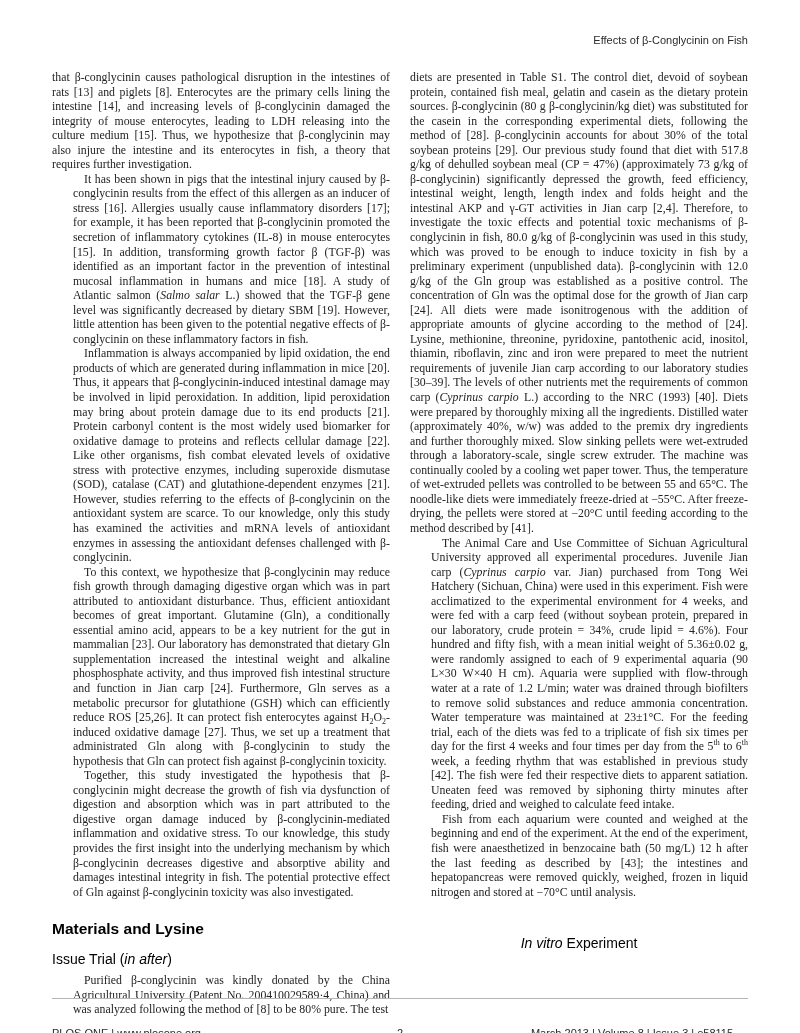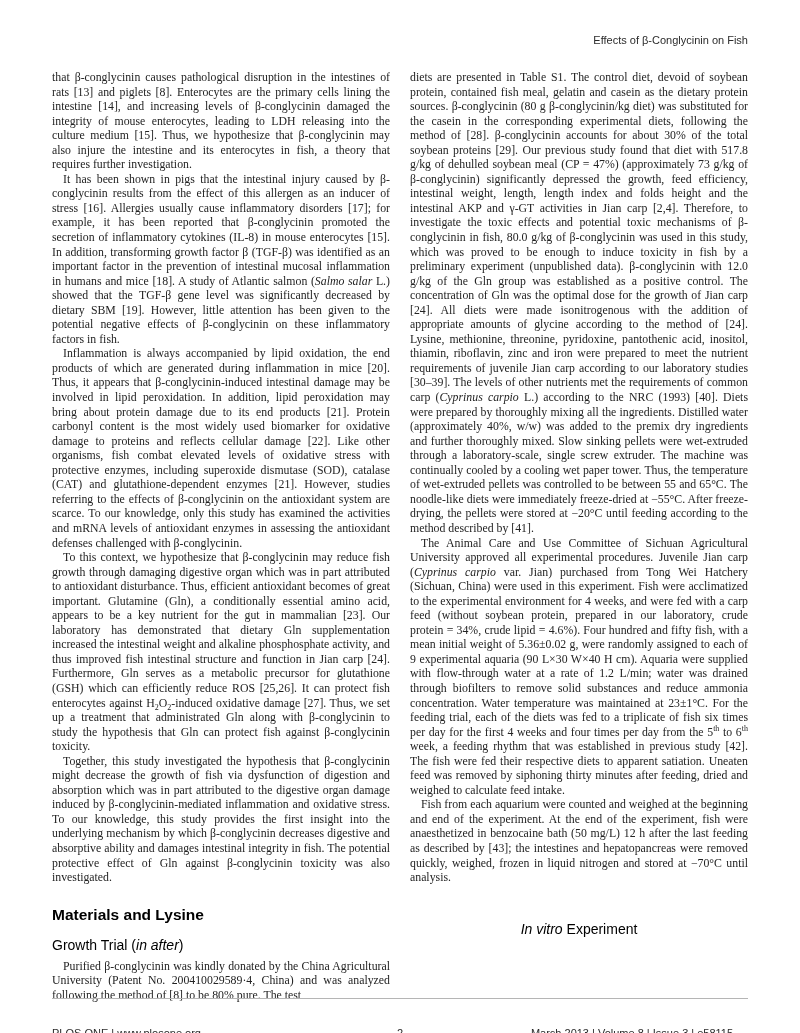--- a/index.html
+++ b/index.html
@@ -14,21 +14,21 @@
     font-family:"Liberation Sans", sans-serif;
     font-size:11px; color:#2b2b2b;
     margin-bottom:24px;
   }
   .columns { display:flex; gap:20px; }
   .column { width:340px; }
   .para {
     margin:0; font-size:11.8px; line-height:14.55px;
     text-align:justify; color:#232323;
   }
-  .para.indent { text-indent:11px; }
+  .para.indent { text-indent:11px;margin-left:21px; }
   .it { font-style:italic; }
   sub, sup { font-size:68%; line-height:0; }
   .section-heading {
     font-family:"Liberation Sans", sans-serif;
     font-weight:bold; font-size:15.5px; color:#000;
     margin:21px 0 13px 0;
   }
   .subsection-heading {
     font-family:"Liberation Sans", sans-serif;
     font-weight:normal; font-size:14px; color:#000;
@@ -62,21 +62,21 @@
       <div>
           <p class="para"><span>that β-conglycinin causes pathological disruption in the intestines of rats [13] and piglets [8]. Enterocytes are the primary cells lining the intestine [14], and increasing levels of β-conglycinin damaged the integrity of mouse enterocytes, leading to LDH releasing into the culture medium [15]. Thus, we hypothesize that β-conglycinin may also injure the intestine and its enterocytes in fish, a theory that requires further investigation.</span></p>
           <p class="para indent"><span>It has been shown in pigs that the intestinal injury caused by β-conglycinin results from the effect of this allergen as an inducer of stress [16]. Allergies usually cause inflammatory disorders [17]; for example, it has been reported that β-conglycinin promoted the secretion of inflammatory cytokines (IL-8) in mouse enterocytes [15]. In addition, transforming growth factor β (TGF-β) was identified as an important factor in the prevention of intestinal mucosal inflammation in humans and mice [18]. A study of Atlantic salmon (</span><span class="it">Salmo salar</span><span> L.) showed that the TGF-β gene level was significantly decreased by dietary SBM [19]. However, little attention has been given to the potential negative effects of β-conglycinin on these inflammatory factors in fish.</span></p>
           <p class="para indent"><span>Inflammation is always accompanied by lipid oxidation, the end products of which are generated during inflammation in mice [20]. Thus, it appears that β-conglycinin-induced intestinal damage may be involved in lipid peroxidation. In addition, lipid peroxidation may bring about protein damage due to its end products [21]. Protein carbonyl content is the most widely used biomarker for oxidative damage to proteins and reflects cellular damage [22]. Like other organisms, fish combat elevated levels of oxidative stress with protective enzymes, including superoxide dismutase (SOD), catalase (CAT) and glutathione-dependent enzymes [21]. However, studies referring to the effects of β-conglycinin on the antioxidant system are scarce. To our knowledge, only this study has examined the activities and mRNA levels of antioxidant enzymes in assessing the antioxidant defenses challenged with β-conglycinin.</span></p>
           <p class="para indent"><span>To this context, we hypothesize that β-conglycinin may reduce fish growth through damaging digestive organ which was in part attributed to antioxidant disturbance. Thus, efficient antioxidant becomes of great important. Glutamine (Gln), a conditionally essential amino acid, appears to be a key nutrient for the gut in mammalian [23]. Our laboratory has demonstrated that dietary Gln supplementation increased the intestinal weight and alkaline phosphosphate activity, and thus improved fish intestinal structure and function in Jian carp [24]. Furthermore, Gln serves as a metabolic precursor for glutathione (GSH) which can efficiently reduce ROS [25,26]. It can protect fish enterocytes against H</span><sub>2</sub><span>O</span><sub>2</sub><span>-induced oxidative damage [27]. Thus, we set up a treatment that administrated Gln along with β-conglycinin to study the hypothesis that Gln can protect fish against β-conglycinin toxicity.</span></p>
           <p class="para indent"><span>Together, this study investigated the hypothesis that β-conglycinin might decrease the growth of fish via dysfunction of digestion and absorption which was in part attributed to the digestive organ damage induced by β-conglycinin-mediated inflammation and oxidative stress. To our knowledge, this study provides the first insight into the underlying mechanism by which β-conglycinin decreases digestive and absorptive ability and damages intestinal integrity in fish. The potential protective effect of Gln against β-conglycinin toxicity was also investigated.</span></p>
         </div>
 
       <h2 class="section-heading">Materials and Lysine</h2>
 
-      <h3 class="subsection-heading"><span>Growth Trial (</span><span class="it">in after</span><span>)</span></h3>
+      <h3 class="subsection-heading"><span>Issue Trial (</span><span class="it">in after</span><span>)</span></h3>
 
       <div>
           <p class="para indent"><span>Purified β-conglycinin was kindly donated by the China Agricultural University (Patent No. 200410029589·4, China) and was analyzed following the method of [8] to be 80% pure. The test</span></p>
         </div>
     </div>
 
     <div class="column">
       <div>
           <p class="para"><span>diets are presented in Table S1. The control diet, devoid of soybean protein, contained fish meal, gelatin and casein as the dietary protein sources. β-conglycinin (80 g β-conglycinin/kg diet) was substituted for the casein in the corresponding experimental diets, following the method of [28]. β-conglycinin accounts for about 30% of the total soybean proteins [29]. Our previous study found that diet with 517.8 g/kg of dehulled soybean meal (CP = 47%) (approximately 73 g/kg of β-conglycinin) significantly depressed the growth, feed efficiency, intestinal weight, length, length index and folds height and the intestinal AKP and γ-GT activities in Jian carp [2,4]. Therefore, to investigate the toxic effects and potential toxic mechanisms of β-conglycinin in fish, 80.0 g/kg of β-conglycinin was used in this study, which was proved to be enough to induce toxicity in fish by a preliminary experiment (unpublished data). β-conglycinin with 12.0 g/kg of the Gln group was established as a positive control. The concentration of Gln was the optimal dose for the growth of Jian carp [24]. All diets were made isonitrogenous with the addition of appropriate amounts of glycine according to the method of [24]. Lysine, methionine, threonine, pyridoxine, pantothenic acid, inositol, thiamin, riboflavin, zinc and iron were prepared to meet the nutrient requirements of juvenile Jian carp according to our laboratory studies [30–39]. The levels of other nutrients met the requirements of common carp (</span><span class="it">Cyprinus carpio</span><span> L.) according to the NRC (1993) [40]. Diets were prepared by thoroughly mixing all the ingredients. Distilled water (approximately 40%, w/w) was added to the premix dry ingredients and further thoroughly mixed. Slow sinking pellets were wet-extruded through a laboratory-scale, single screw extruder. The machine was continually cooled by a cooling wet paper tower. Thus, the temperature of wet-extruded pellets was controlled to be between 55 and 65°C. The noodle-like diets were immediately freeze-dried at −55°C. After freeze-drying, the pellets were stored at −20°C until feeding according to the method described by [41].</span></p>
           <p class="para indent"><span>The Animal Care and Use Committee of Sichuan Agricultural University approved all experimental procedures. Juvenile Jian carp (</span><span class="it">Cyprinus carpio</span><span> var. Jian) purchased from Tong Wei Hatchery (Sichuan, China) were used in this experiment. Fish were acclimatized to the experimental environment for 4 weeks, and were fed with a carp feed (without soybean protein, prepared in our laboratory, crude protein = 34%, crude lipid = 4.6%). Four hundred and fifty fish, with a mean initial weight of 5.36±0.02 g, were randomly assigned to each of 9 experimental aquaria (90 L×30 W×40 H cm). Aquaria were supplied with flow-through water at a rate of 1.2 L/min; water was drained through biofilters to remove solid substances and reduce ammonia concentration. Water temperature was maintained at 23±1°C. For the feeding trial, each of the diets was fed to a triplicate of fish six times per day for the first 4 weeks and four times per day from the 5</span><sup>th</sup><span> to 6</span><sup>th</sup><span> week, a feeding rhythm that was established in previous study [42]. The fish were fed their respective diets to apparent satiation. Uneaten feed was removed by siphoning thirty minutes after feeding, dried and weighed to calculate feed intake.</span></p>

